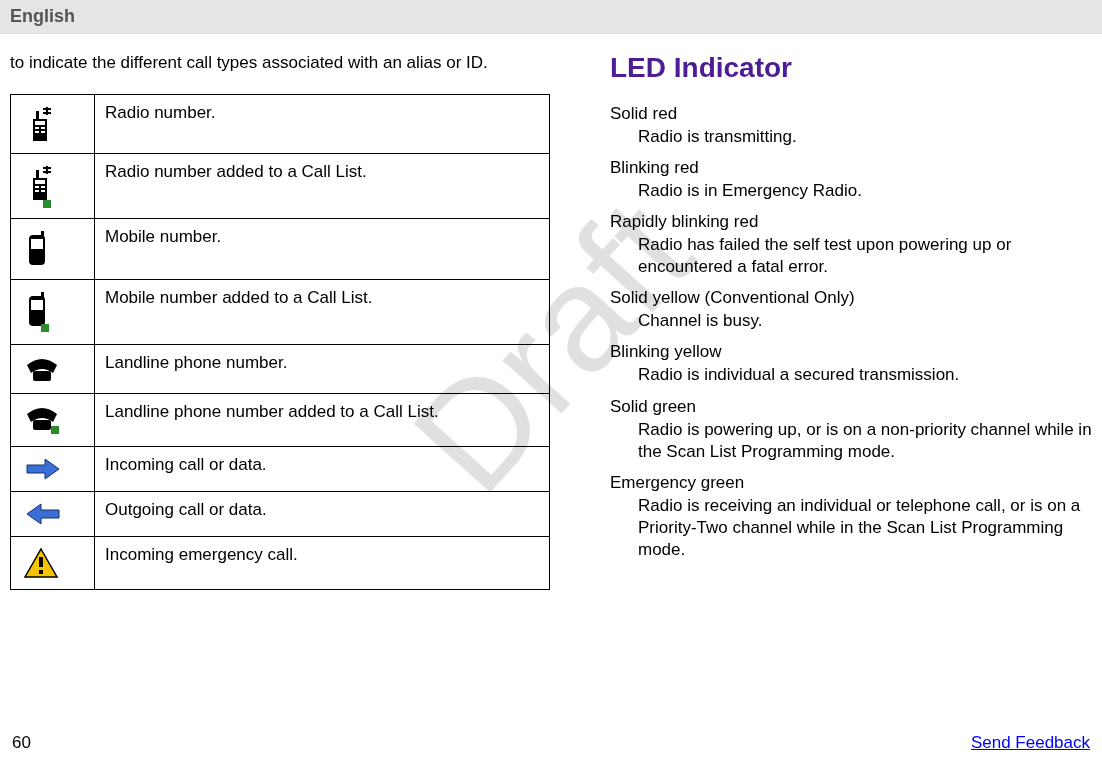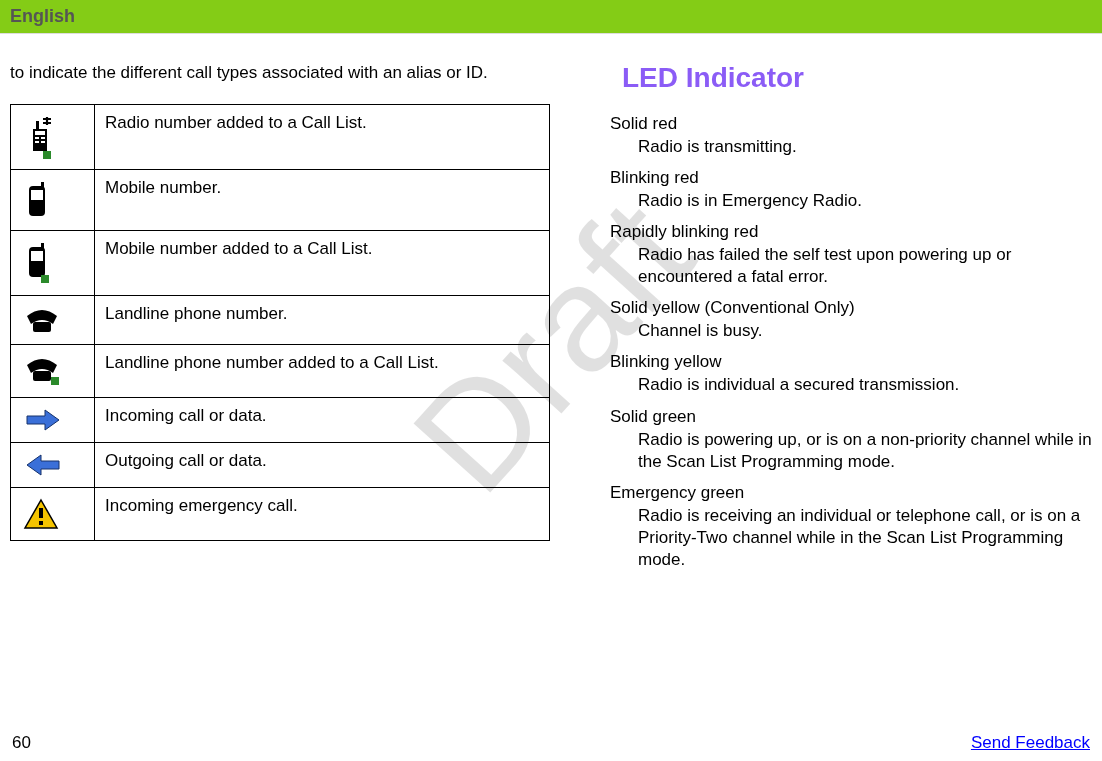--- a/index.html
+++ b/index.html
@@ -7,30 +7,30 @@
     margin: 0;
     padding: 0;
     font-family: Arial, Helvetica, sans-serif;
     font-size: 17px;
     color: #000;
     width: 1102px;
     height: 761px;
     position: relative;
   }
   .header {
-    background: #84cc16;
+    background: #e5e5e5;
     padding: 6px 10px 6px 10px;
     border-bottom: 1px solid #ddd;
     font-weight: bold;
     color: #555;
     font-size: 18px;
   }
   .columns {
     display: flex;
-    padding: 28px 10px 0 10px;
+    padding: 18px 10px 0 10px;
     gap: 60px;
     justify-content: center;
   }
   .col-left { width: 540px; }
   .col-right { flex: 1; }
   .intro { margin-bottom: 20px; line-height: 1.3; }
   table.icon-table {
     border-collapse: collapse;
     width: 100%;
   }
@@ -39,24 +39,24 @@
     padding: 8px 10px;
     vertical-align: top;
     font-size: 17px;
   }
   table.icon-table td.icon-cell {
     width: 84px;
     text-align: left;
     padding: 10px 6px 10px 12px;
   }
   .section-title {
-    color: #8b5cf6;
+    color: #4c1d95;
     font-size: 28px;
     font-weight: bold;
-    margin: 0 0 20px 12px;
+    margin: 0 0 20px 0;
   }
   dl { margin: 0; }
   dt { font-weight: normal; margin-top: 8px; }
   dd { margin: 2px 0 10px 28px; line-height: 1.3; }
   .footer {
     position: absolute;
     bottom: 8px;
     left: 0;
     right: 0;
     display: flex;
@@ -85,20 +85,35 @@
 <div class="header">
   <span>English</span>
 </div>
 
 <div class="columns">
   <div class="col-left">
     <div class="intro">to indicate the different call types associated with an alias or ID.</div>
 
     <table class="icon-table">
       <tbody>
+        <tr>
+          <td class="icon-cell">
+            <svg width="34" height="38" viewBox="0 0 34 38">
+              <rect x="10" y="14" width="14" height="22" fill="#000"></rect>
+              <rect x="12" y="16" width="10" height="4" fill="#fff"></rect>
+              <rect x="12" y="22" width="4" height="2" fill="#fff"></rect>
+              <rect x="18" y="22" width="4" height="2" fill="#fff"></rect>
+              <rect x="12" y="26" width="4" height="2" fill="#fff"></rect>
+              <rect x="18" y="26" width="4" height="2" fill="#fff"></rect>
+              <rect x="13" y="6" width="3" height="8" fill="#000"></rect>
+              <path d="M20 4 L28 4 M20 8 L28 8 M24 2 L24 10" stroke="#000" stroke-width="2.2" fill="none"></path>
+            </svg>
+          </td>
+          <td>Radio number.</td>
+        </tr>
         <tr>
           <td class="icon-cell">
             <svg width="34" height="44" viewBox="0 0 34 44">
               <rect x="10" y="14" width="14" height="22" fill="#000"></rect>
               <rect x="12" y="16" width="10" height="4" fill="#fff"></rect>
               <rect x="12" y="22" width="4" height="2" fill="#fff"></rect>
               <rect x="18" y="22" width="4" height="2" fill="#fff"></rect>
               <rect x="12" y="26" width="4" height="2" fill="#fff"></rect>
               <rect x="18" y="26" width="4" height="2" fill="#fff"></rect>
               <rect x="13" y="6" width="3" height="8" fill="#000"></rect>

